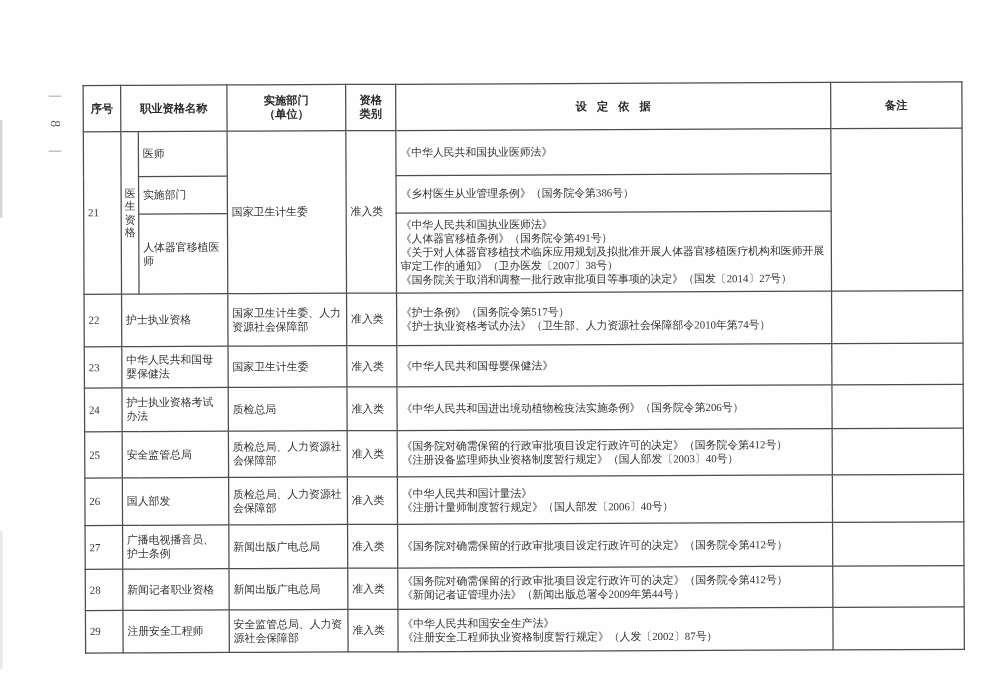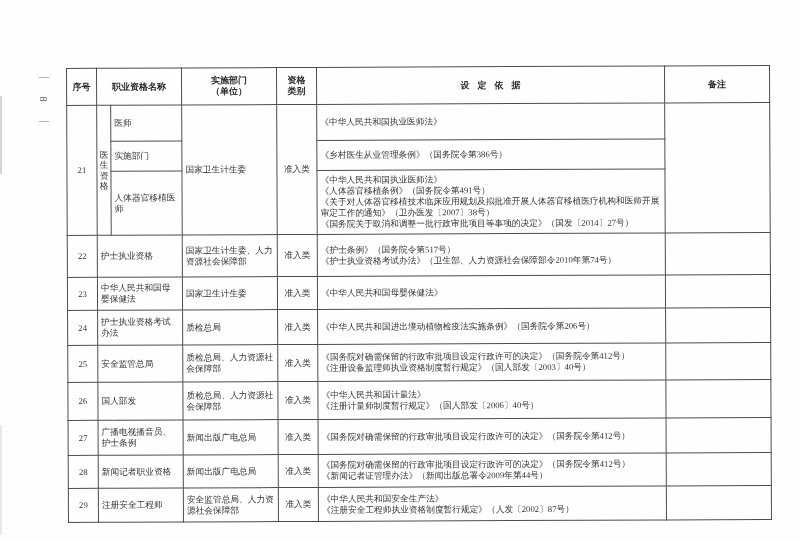--- a/index.html
+++ b/index.html
@@ -31,21 +31,21 @@
 
   th,td{
     border:1px solid #4d4d4d;
     font-size:8.7px;line-height:11px;
     padding:2px 3px;vertical-align:middle;
     white-space:pre-wrap;word-break:break-all;
     color:#333;
   }
   th{font-weight:bold;text-align:center;font-size:9px;color:#2b2b2b;}
   .spaced{letter-spacing:8px;margin-right:-8px;margin-top:40px;}
-  .center{text-align:center;}
+  .center{}
   .name-cell,.dept-cell,.basis-cell{text-align:left;}
   .group-cell{padding:2px 2px;text-align:right;line-height:10.5px;}
   
   tr.hdr{height:37px}
   tr.r21a{height:36px}tr.r21b{height:30px}tr.r21c{height:64px}
   tr.r22{height:42px}tr.r23{height:33px}tr.r24{height:35px}
   tr.r25{height:37px}tr.r26{height:38px}tr.r27{height:35px}
   tr.r28{height:33px}tr.r29{height:34px}
 
   

